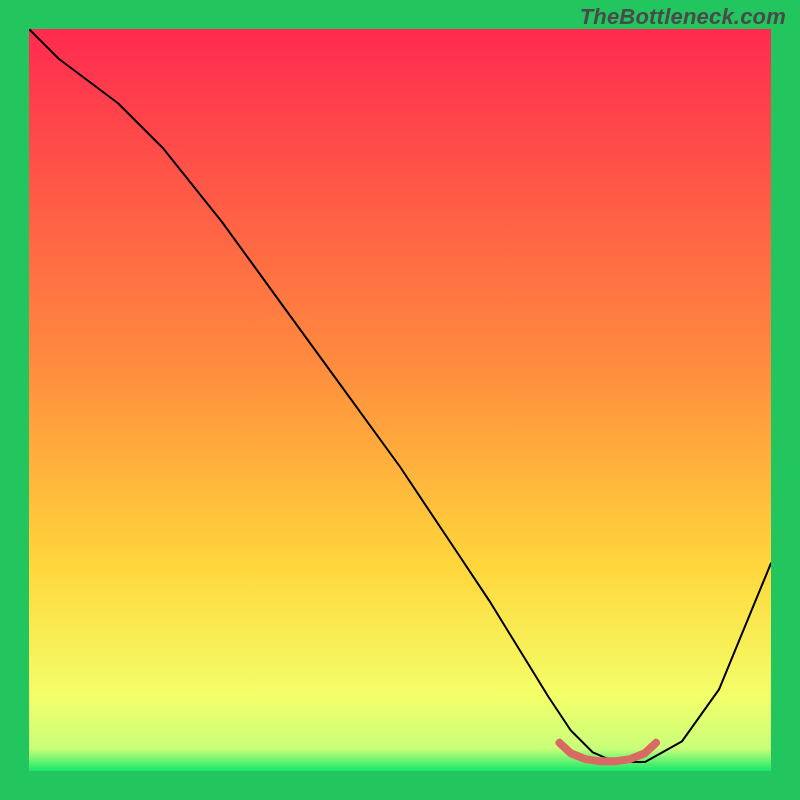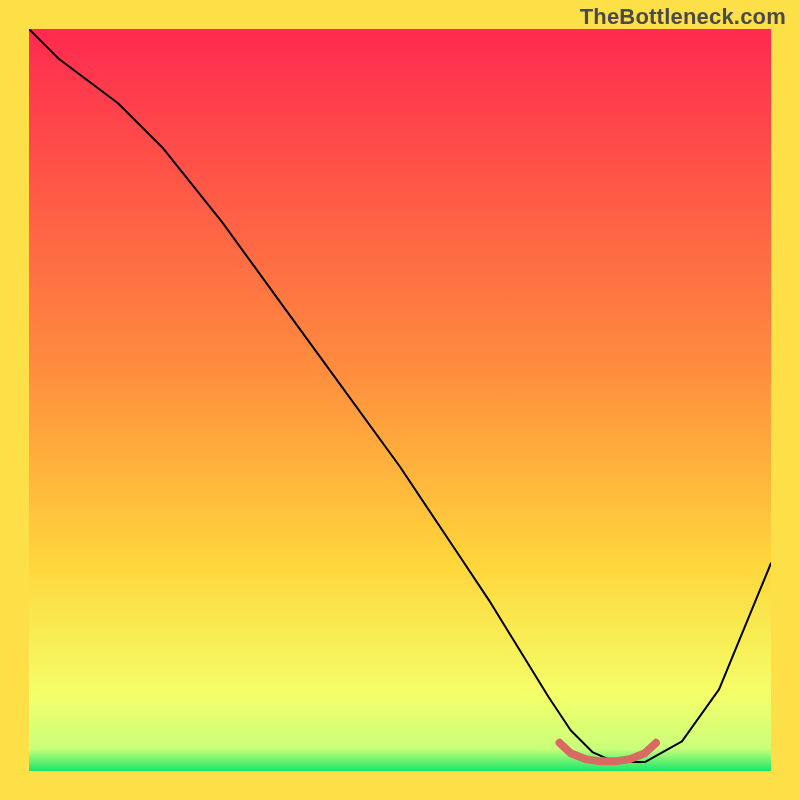--- a/index.html
+++ b/index.html
@@ -8,21 +8,22 @@
     width: 800px;
     height: 800px;
     background: #000;
     font-family: Arial, Helvetica, sans-serif;
     overflow: hidden;
   }
   .frame {
     position: relative;
     width: 800px;
     height: 800px;
-    background: #fde047;
+    background: #22c55e;
+    font-style: italic;
   }
   .watermark {
     position: absolute;
     top: 4px;
     right: 14px;
     color: #4a4a4a;
     font-size: 22px;
     font-weight: bold;
     letter-spacing: 0.2px;
     z-index: 10;

